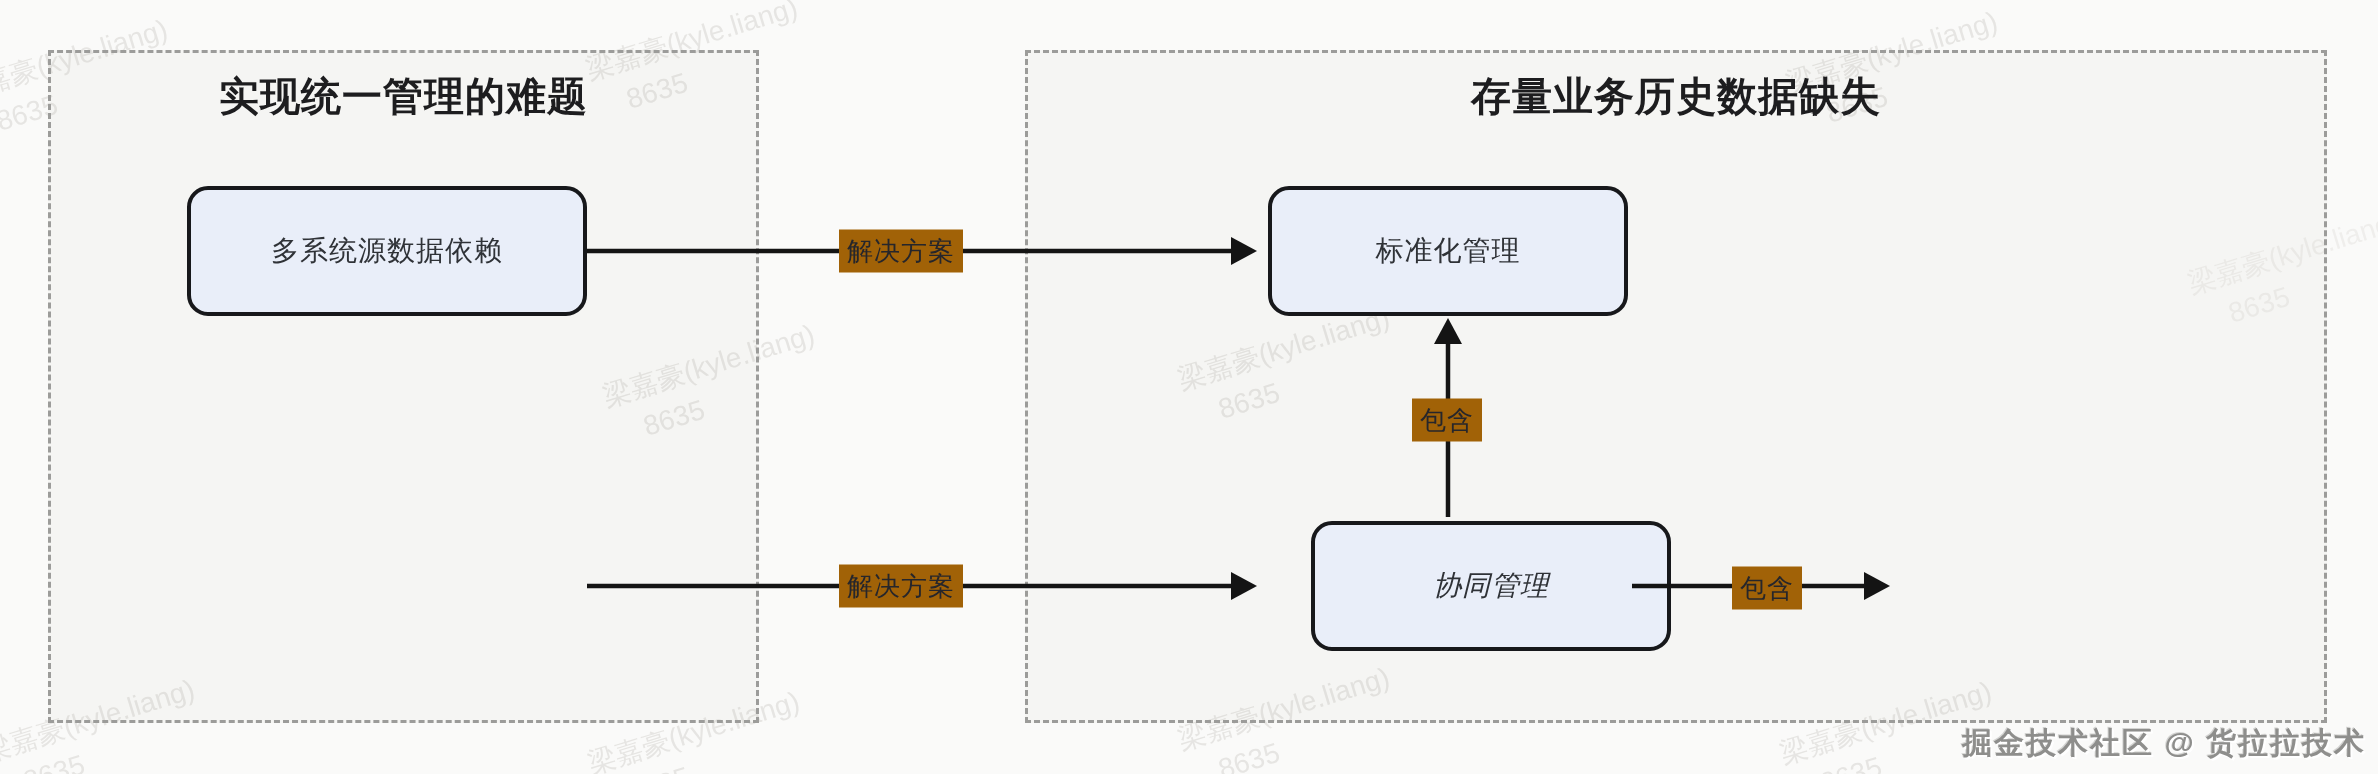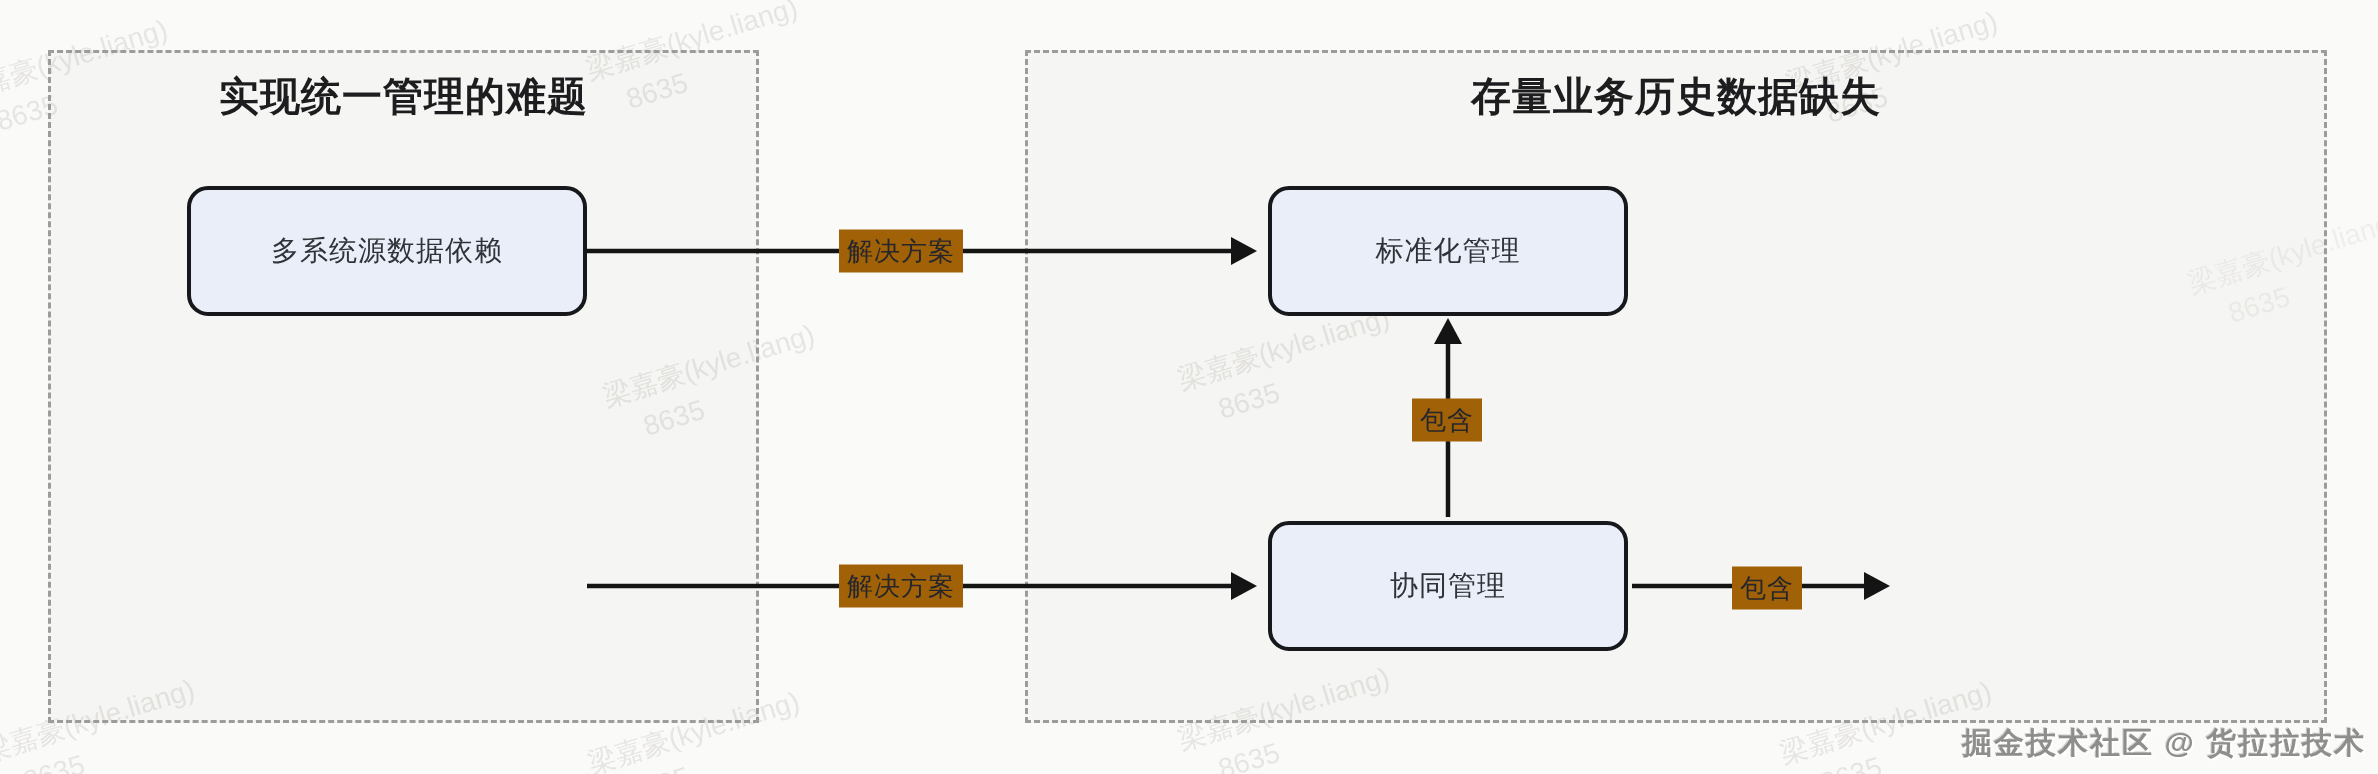--- a/index.html
+++ b/index.html
@@ -116,21 +116,21 @@
 
   <div class="node" style="left:187px; top:186px; width:400px; height:130px;">
     <span class="node-label">多系统源数据依赖</span>
   </div>
 
 
   <div class="node" style="left:1268px; top:186px; width:360px; height:130px;">
     <span class="node-label">标准化管理</span>
   </div>
 
-  <div class="node" style="left:1268px; top:521px; width:360px; height:130px;">
+  <div class="node" style="left:1311px; top:521px; width:360px; height:130px;font-style:italic;">
     <span class="node-label">协同管理</span>
   </div>
 
 
   <svg id="edges" viewBox="0 0 2378 774">
     <g>
       <line x1="587" y1="251" x2="1231" y2="251" stroke="#141414" stroke-width="4.5"></line>
       <polygon points="1231,237 1257,251 1231,265" fill="#141414"></polygon>
     </g>
     <g>

